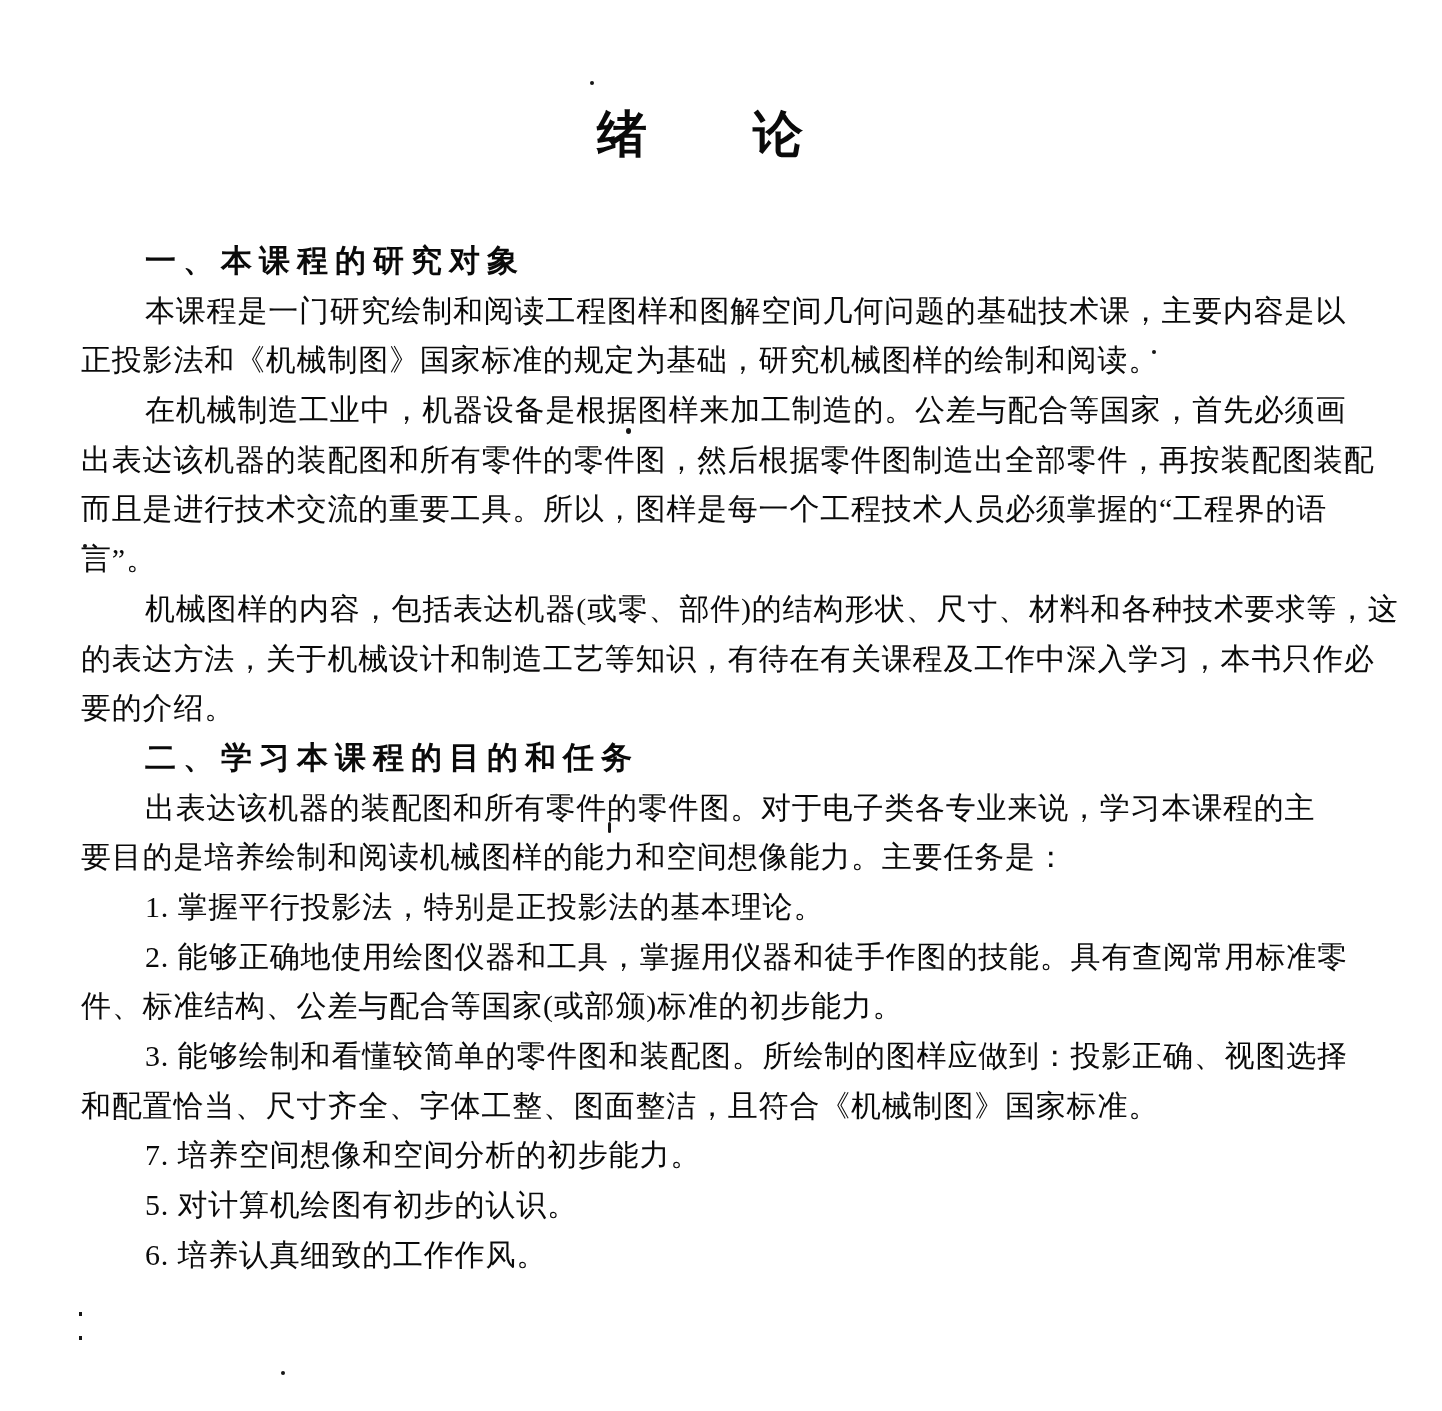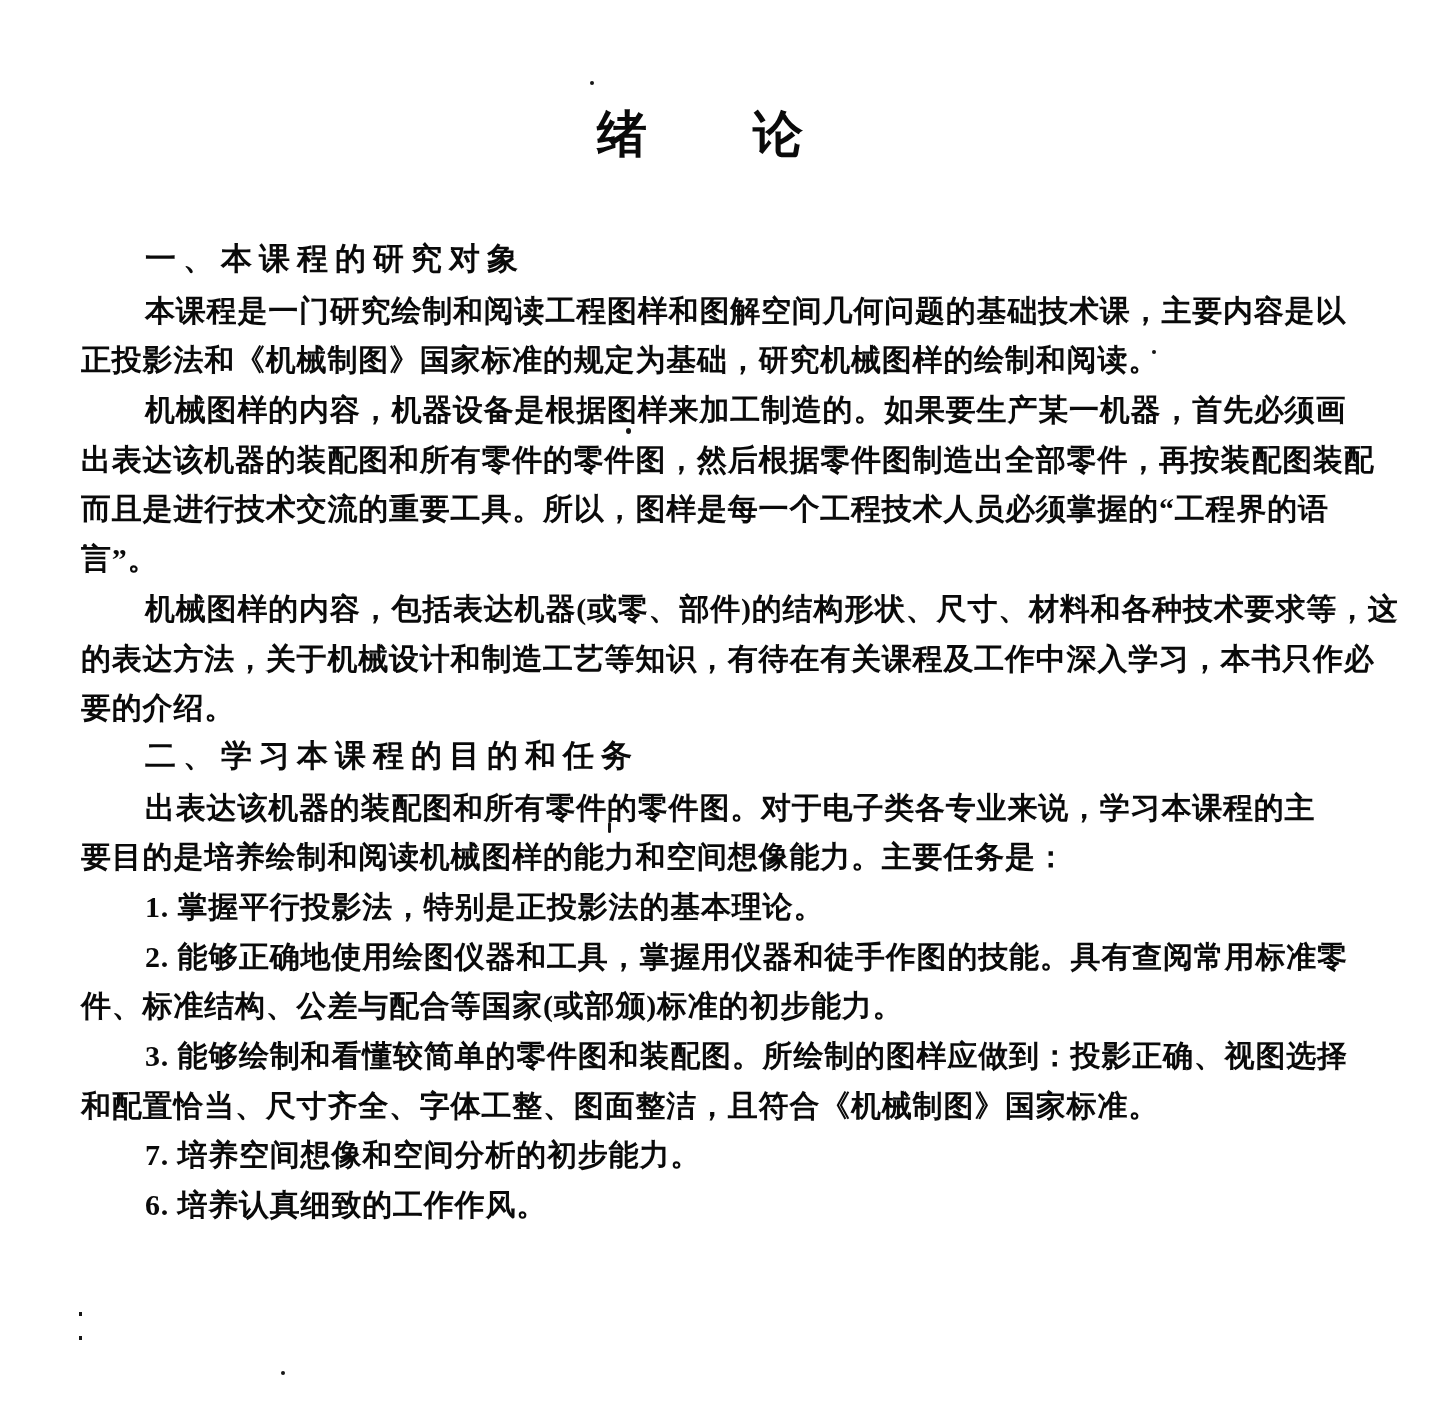--- a/index.html
+++ b/index.html
@@ -22,27 +22,27 @@
   .content{
     position:absolute;
     top:236px; left:81px; width:1320px;
   }
   .line{
     height:49.7px;
     line-height:49.7px;
     font-size:30px;
     letter-spacing:0.8px;
     white-space:nowrap;
-    font-weight:700;
+    font-weight:400;
   }
   .indent{ padding-left:64px; }
   .heading{
     font-weight:800;
     letter-spacing:7px;
-    font-family:Liberation Mono, monospace;
+    font-family:Liberation Serif, serif;
     font-size:31px;
   }
   
   .speck{ position:absolute; background:#161616; }
   #s1{ left:590px;  top:81px;   width:4px; height:4px;  border-radius:50%; }
   #s2{ left:626px;  top:428px;  width:5px; height:6px;  border-radius:50%; }
   #s3{ left:83px;   top:544px;  width:4px; height:4px;  border-radius:50%; }
   #s4{ left:1152px; top:350px;  width:4px; height:4px;  border-radius:50%; }
   #s5{ left:608px;  top:822px;  width:3px; height:11px; border-radius:2px; }
   #s6{ left:79px;   top:1312px; width:3px; height:4px; }
@@ -64,32 +64,33 @@
   <span class="speck" id="s7"></span>
   <span class="speck" id="s8"></span>
   <span class="speck" id="s9"></span>
 
   <h1 class="title">绪　　论</h1>
 
   <div class="content">
     <div class="line heading indent">一、本课程的研究对象</div>
     <div class="line indent">本课程是一门研究绘制和阅读工程图样和图解空间几何问题的基础技术课，主要内容是以</div>
     <div class="line">正投影法和《机械制图》国家标准的规定为基础，研究机械图样的绘制和阅读。</div>
-    <div class="line indent">机械图样的内容，机器设备是根据图样来加工制造的。如果要生产某一机器，首先必须画</div>
+    <div class="line indent">在机械制造工业中，机器设备是根据图样来加工制造的。公差与配合等国家，首先必须画</div>
     <div class="line">出表达该机器的装配图和所有零件的零件图，然后根据零件图制造出全部零件，再按装配图装配</div>
     <div class="line">而且是进行技术交流的重要工具。所以，图样是每一个工程技术人员必须掌握的“工程界的语</div>
     <div class="line">言”。</div>
     <div class="line indent">机械图样的内容，包括表达机器(或零、部件)的结构形状、尺寸、材料和各种技术要求等，这</div>
     <div class="line">的表达方法，关于机械设计和制造工艺等知识，有待在有关课程及工作中深入学习，本书只作必</div>
     <div class="line">要的介绍。</div>
     <div class="line heading indent">二、学习本课程的目的和任务</div>
     <div class="line indent">出表达该机器的装配图和所有零件的零件图。对于电子类各专业来说，学习本课程的主</div>
     <div class="line">要目的是培养绘制和阅读机械图样的能力和空间想像能力。主要任务是：</div>
     <div class="line indent">1. 掌握平行投影法，特别是正投影法的基本理论。</div>
     <div class="line indent">2. 能够正确地使用绘图仪器和工具，掌握用仪器和徒手作图的技能。具有查阅常用标准零</div>
     <div class="line">件、标准结构、公差与配合等国家(或部颁)标准的初步能力。</div>
     <div class="line indent">3. 能够绘制和看懂较简单的零件图和装配图。所绘制的图样应做到：投影正确、视图选择</div>
     <div class="line">和配置恰当、尺寸齐全、字体工整、图面整洁，且符合《机械制图》国家标准。</div>
     <div class="line indent">7. 培养空间想像和空间分析的初步能力。</div>
+    <div class="line indent">5. 对计算机绘图有初步的认识。</div>
     <div class="line indent">6. 培养认真细致的工作作风。</div>
   </div>
 
 </div>
 
 </body></html>

